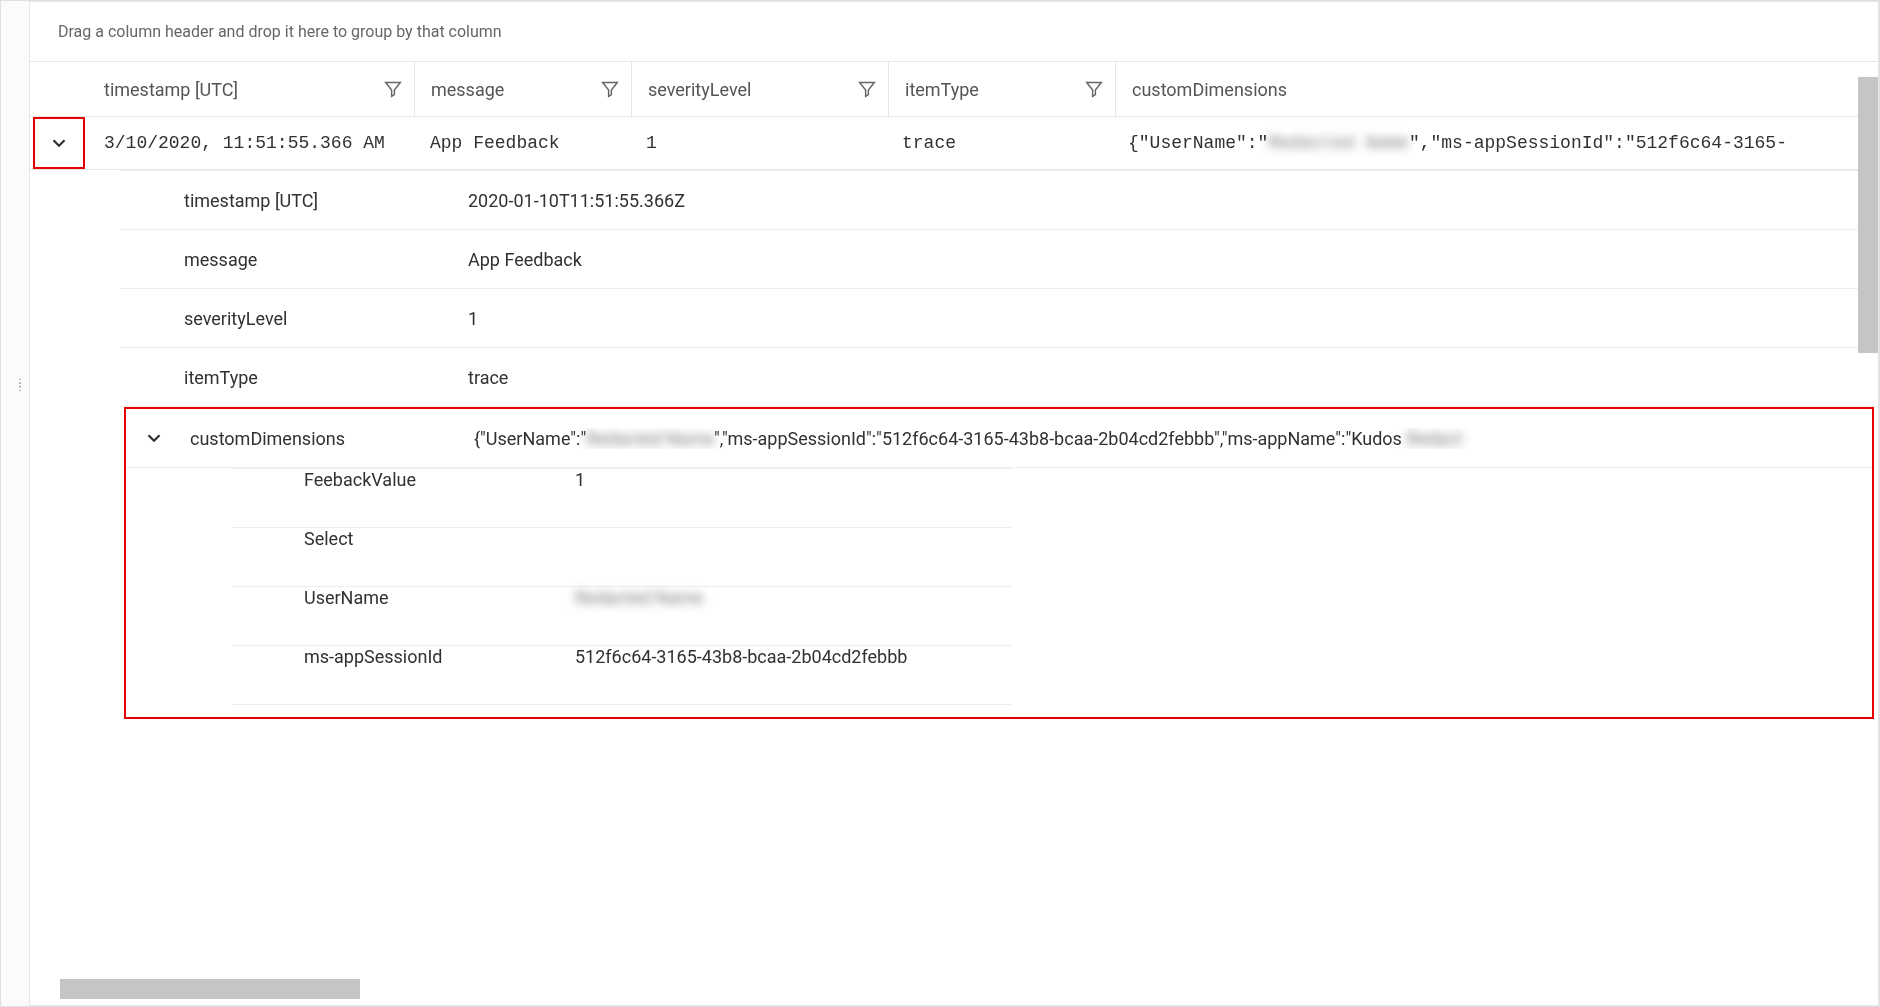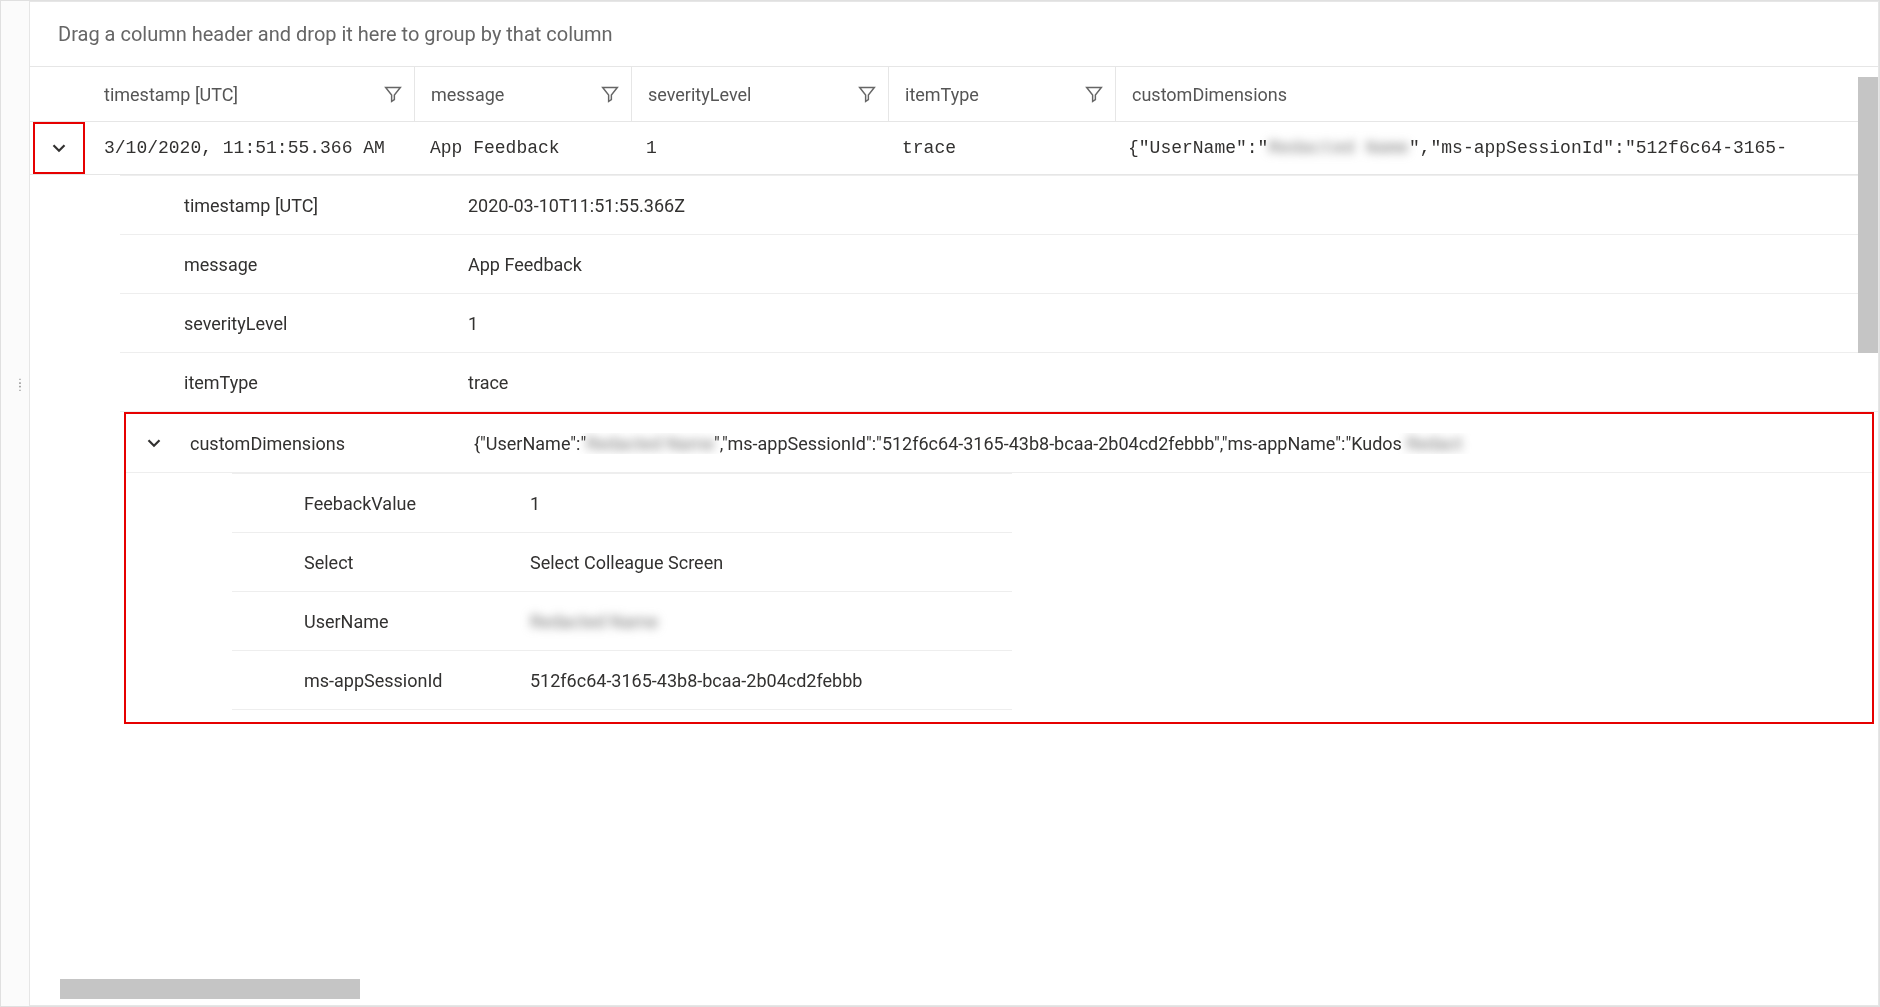--- a/index.html
+++ b/index.html
@@ -26,21 +26,21 @@
     left: 28px;
     top: 0;
     right: 0;
     bottom: 0;
     background: #fff;
     border: 1px solid #e6e6e6;
   }
   .group-hint {
     padding: 20px 28px;
     color: #666;
-    font-size: 20px;
+    font-size: 16px;
   }
   .head-row {
     display: flex;
     align-items: stretch;
     border-top: 1px solid #e6e6e6;
     border-bottom: 1px solid #e6e6e6;
   }
   .head-cell {
     display: flex;
     align-items: center;
@@ -110,23 +110,23 @@
   }
 
   
   .detail2 {
     margin-left: 106px;
     width: 780px;
     border-top: 1px solid #eee;
   }
   .d2row {
     display:flex;
-    align-items:center;
     border-bottom: 1px solid #eee;
     min-height: 58px;
+    gap: 45px;
   }
   .d2row .d2label { width: 218px; padding-left: 72px; color:#323130;}
   .d2row .d2value { flex:1; padding-left: 8px; color:#323130; white-space:nowrap;}
   
   .blur {
     filter: blur(5px);
     color: #777;
   }
 
   
@@ -220,21 +220,21 @@
       <div class="cell c-type">trace</div>
       <div class="cell c-cust">
         <span>{"UserName":"</span><span class="blur">Redacted Name</span><span>","ms-appSessionId":"512f6c64-3165-</span>
       </div>
     </div>
 
     <div class="detail1">
       <div class="d1row">
         <div class="chev-holder"></div>
         <div class="d1label">timestamp [UTC]</div>
-        <div class="d1value">2020-03-10T11:51:55.366Z</div>
+        <div class="d1value">2020-01-10T11:51:55.366Z</div>
       </div>
       <div class="d1row">
         <div class="chev-holder"></div>
         <div class="d1label">message</div>
         <div class="d1value">App Feedback</div>
       </div>
       <div class="d1row">
         <div class="chev-holder"></div>
         <div class="d1label">severityLevel</div>
         <div class="d1value">1</div>
@@ -260,21 +260,20 @@
           </div>
         </div>
 
         <div class="detail2">
           <div class="d2row">
             <div class="d2label">FeebackValue</div>
             <div class="d2value">1</div>
           </div>
           <div class="d2row">
             <div class="d2label">Select</div>
-            <div class="d2value">Select Colleague Screen</div>
           </div>
           <div class="d2row">
             <div class="d2label">UserName</div>
             <div class="d2value"><span class="blur">Redacted Name</span></div>
           </div>
           <div class="d2row">
             <div class="d2label">ms-appSessionId</div>
             <div class="d2value">512f6c64-3165-43b8-bcaa-2b04cd2febbb</div>
           </div>
         </div>

